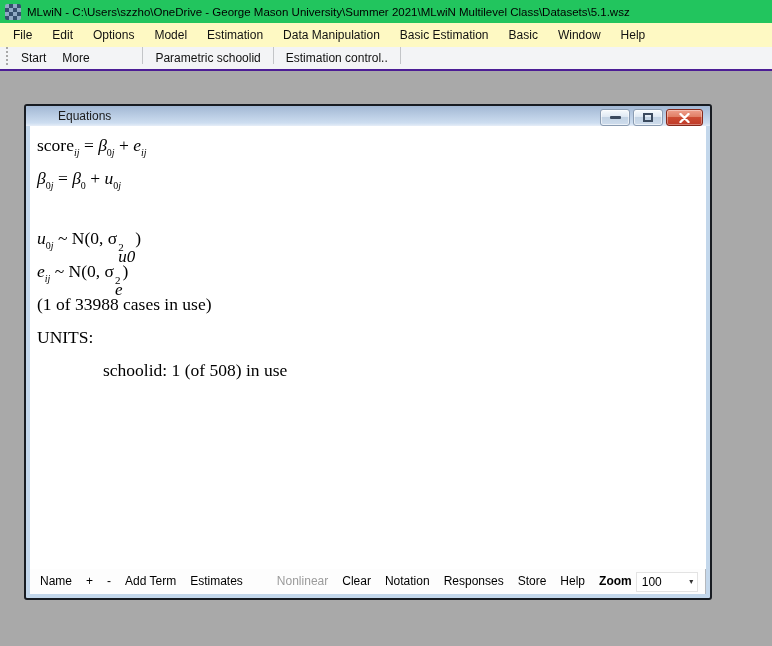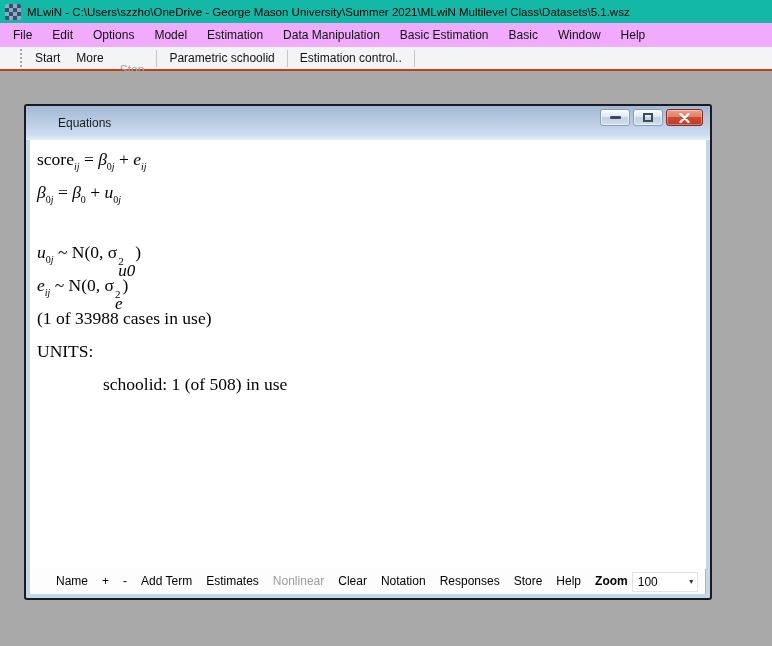--- a/index.html
+++ b/index.html
@@ -1,47 +1,47 @@
 <!DOCTYPE html>
 <html><head>
 <meta charset="utf-8">
 <style>
   * { margin:0; padding:0; box-sizing:border-box; }
   html,body { width:772px; height:646px; overflow:hidden; }
   body { font-family:"Liberation Sans", sans-serif; background:#a9a9a9; position:relative; }
 
   
-  .titlebar { height:23px; background:#14b8a6; display:flex; align-items:center; padding-left:5px; }
+  .titlebar { height:23px; background:#22c55e; display:flex; align-items:center; padding-left:5px; }
   .app-icon { width:16px; height:16px; border-radius:2px; flex:0 0 auto;
     background:conic-gradient(#35506e 0 25%, #8fa9c4 0 50%, #35506e 0 75%, #8fa9c4 0);
     background-size:8px 8px; }
   .title-text { margin-left:6px; font-size:11.5px; color:#000; white-space:nowrap; }
 
   
-  .menubar { height:24px; background:#f0abfc; display:flex; align-items:stretch; padding-left:3px; }
+  .menubar { height:24px; background:#fef9c3; display:flex; align-items:stretch; padding-left:3px; }
   .menu-item { padding:0 10px; font-size:12px; line-height:24px; color:#111; cursor:default; }
 
   
-  .toolbar { height:24px; background:#f3f4f6; display:flex; align-items:center; padding-left:16px;
-    border-bottom:2px solid #c2410c; }
+  .toolbar { height:24px; background:#f3f4f6; display:flex; padding-left:2px;
+    border-bottom:2px solid #4c1d95; }
   .gripper { width:5px; height:18px; margin:0 4px 0 2px;
     background-image:radial-gradient(#a8a8a8 35%, transparent 36%);
     background-size:4px 4px; background-repeat:repeat-y; background-position:center; }
   .tbtn { padding:0 8px; font-size:12px; line-height:22px; color:#111; cursor:default; }
   .tbtn.disabled { color:#a5a5a5;margin-top:24px; }
   .tsep { width:1px; height:17px; background:#c3c5c8; margin:0 4px; }
 
   
   .mdi { position:relative; height:575px; background:#a9a9a9; }
 
   
   .eqwin { position:absolute; left:24px; top:33px; width:688px; height:496px;
     background:#c3d7eb; border:2px solid #181c22; border-radius:3px;
     display:flex; flex-direction:column; }
-  .eqwin-titlebar { height:34px; position:relative; flex:0 0 auto;
+  .eqwin-titlebar { height:20px; position:relative; flex:0 0 auto;
     background:linear-gradient(#a2b8d4, #cdddf0 85%, #e6eef8);
     border-radius:2px 2px 0 0; display:flex; align-items:center; }
   .eqwin-title { font-size:12px; color:#1b1b1b; margin-left:32px; }
   .winbtns { position:absolute; top:3px; right:7px; display:flex; gap:3px; }
   .wbtn { height:17px; border-radius:3px; display:flex; align-items:center; justify-content:center; cursor:default; }
   .wbtn.min, .wbtn.max { width:30px; border:1px solid #8a9cb2;
     background:linear-gradient(#f8fbfd, #dfe9f3 45%, #c3d3e4 50%, #cfdded);
     box-shadow:inset 0 0 0 1px rgba(255,255,255,.6); }
   .wbtn.close { width:37px; border:1px solid #86281a;
     background:linear-gradient(#efa08d, #e07f66 45%, #cc4b32 50%, #bf3a28);
@@ -58,23 +58,23 @@
   .t-i { font-style:italic; }
   .t-sub, .t-subi { font-size:10px; vertical-align:-5px; }
   .t-subi { font-style:italic; }
   .ss { display:inline-flex; flex-direction:column; align-items:flex-start;
     vertical-align:-7px; margin-left:1px; }
   .ss-sup { font-size:11px; line-height:10px; }
   .ss-sub { font-size:17px; line-height:10px; font-style:italic; }
 
   
   .eqwin-footer { flex:0 0 auto; height:25px; background:#fdfdfd; margin:0 4px 4px 4px;
-    display:flex; align-items:center; padding-left:19px; }
+    display:flex; align-items:center; padding-left:3px; }
   .fbtn { padding:0 7px; font-size:12px; line-height:25px; color:#000; cursor:default; white-space:nowrap; }
-  .fbtn.disabled { color:#9b9b9b; }
+  .fbtn.disabled { color:#9b9b9b;margin-left:20px; }
   .fbtn.bold { font-weight:bold; padding-right:4px; }
   .zoom-combo { width:91px; height:20px; background:#ffffff; border:1px solid #e3e3e3;
     display:flex; align-items:center; justify-content:space-between;
     font-size:12px; color:#000; padding:0 4px 0 5px; }
   .combo-arrow { font-size:8px; color:#333; }
   .fsep { width:1px; height:25px; background:#b4b8bd; margin-left:7px; }
 </style>
 </head>
 <body>
 

